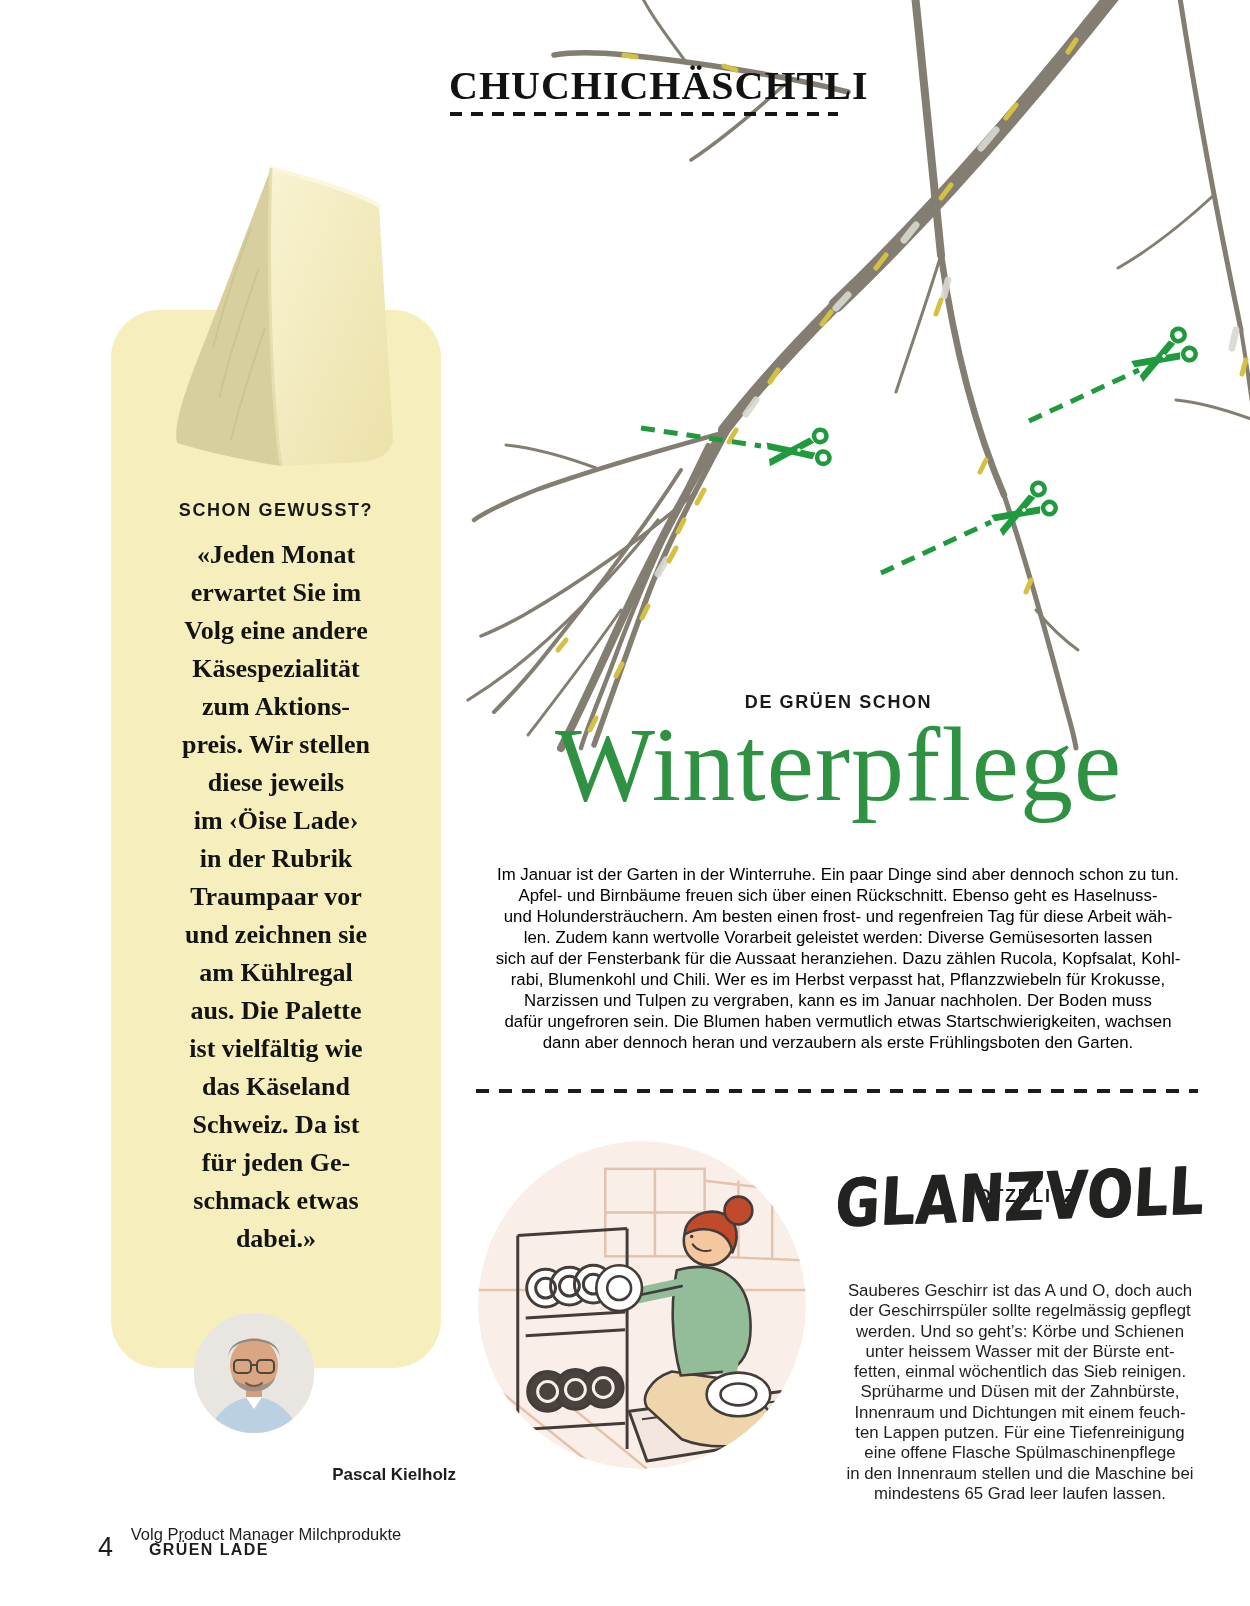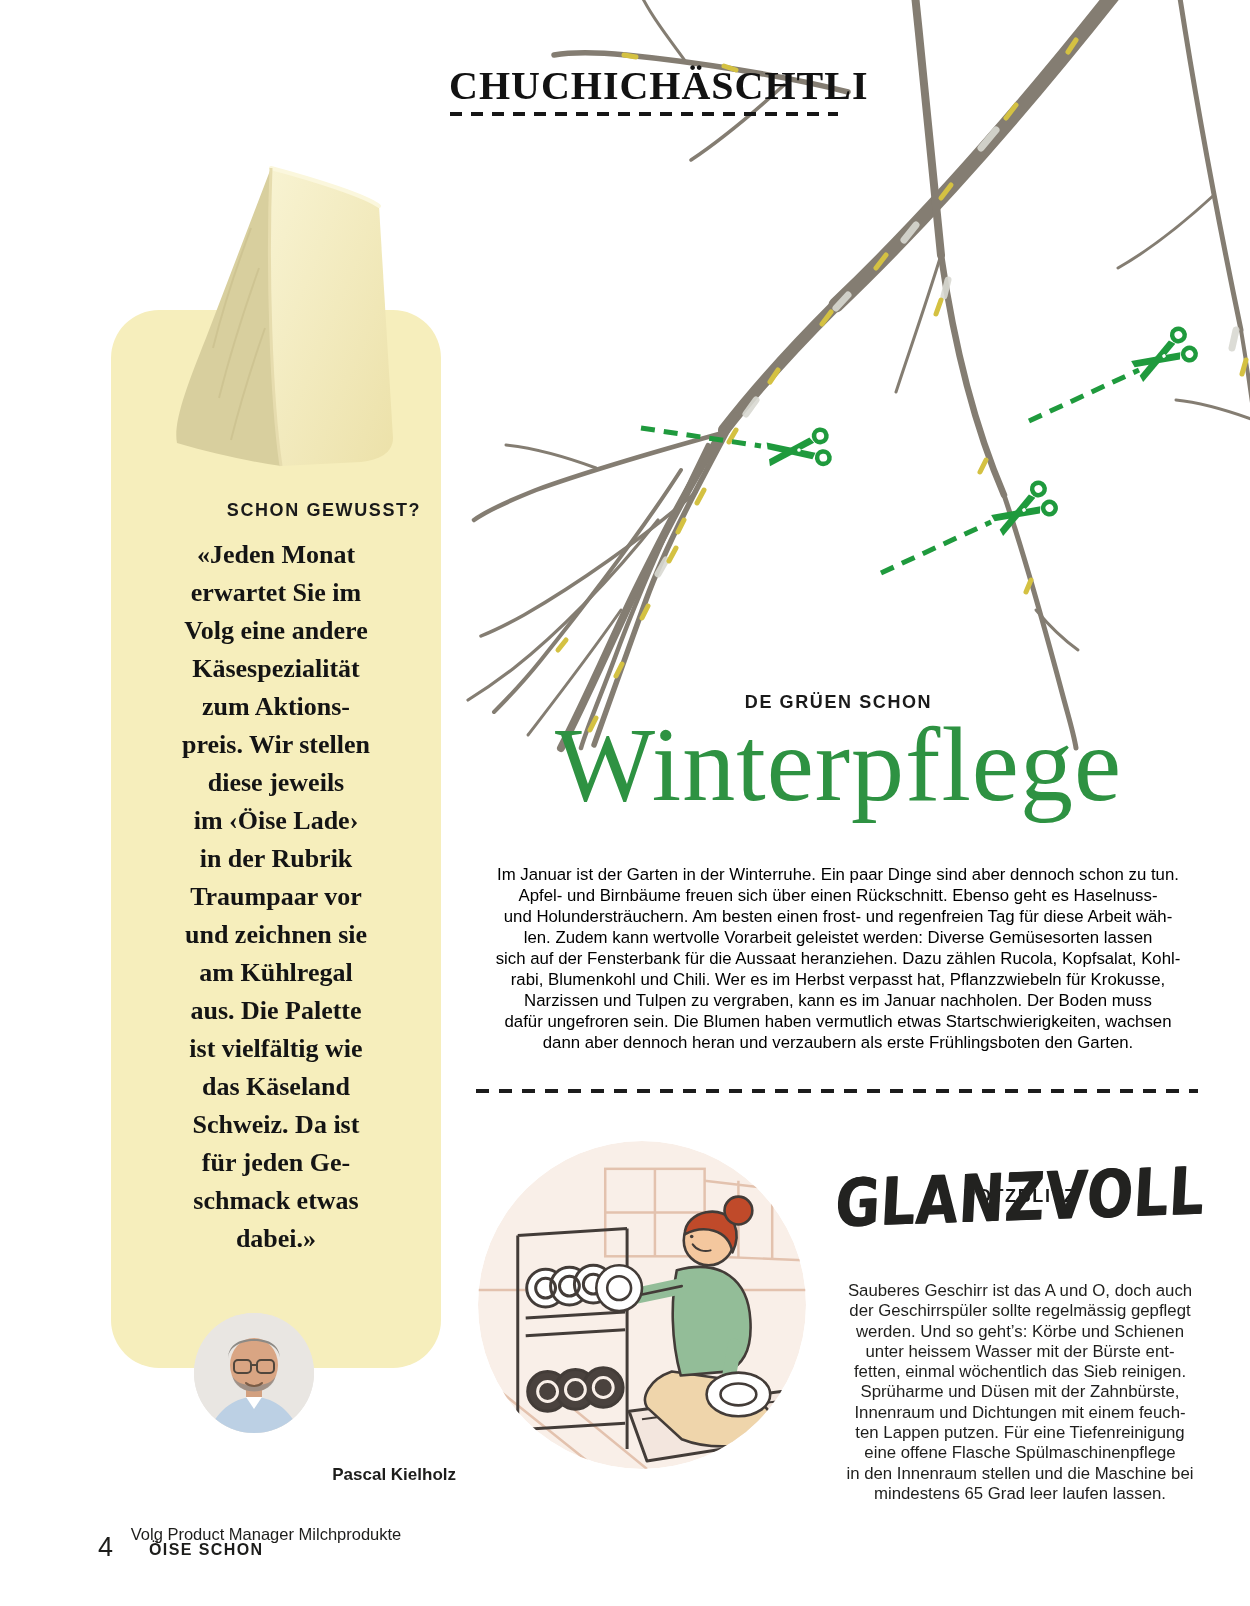--- a/index.html
+++ b/index.html
@@ -149,21 +149,21 @@
     <g stroke="#c7bc8a" stroke-width="2" opacity="0.55" fill="none">
       <path d="M120,80 C105,120 92,160 82,200"></path>
       <path d="M128,120 C112,165 98,210 88,250"></path>
       <path d="M134,180 C120,220 108,260 100,292"></path>
     </g>
     <path d="M140,20 C185,32 235,48 248,58 L262,290 C262,305 248,312 230,314 L150,318 C140,250 136,120 140,20 Z" fill="url(#cheeseFront)"></path>
     <path d="M140,20 C185,32 235,48 248,58" fill="none" stroke="#fbf7dd" stroke-width="4" stroke-linecap="round"></path>
     <path d="M140,20 C136,120 140,250 150,318" fill="none" stroke="#e6dcae" stroke-width="3"></path>
   </svg>
 
-  <div class="abs kicker center" style="left:75px;top:500px;width:330px;padding-left:48px;">SCHON GEWUSST?</div>
+  <div class="abs kicker center" style="left:75px;top:500px;width:330px;">SCHON GEWUSST?</div>
   <div class="abs quote center" style="left:75px;top:536px;width:330px;">«Jeden Monat<br>erwartet Sie im<br>Volg eine andere<br>Käsespezialität<br>zum Aktions-<br>preis. Wir stellen<br>diese jeweils<br>im ‹Öise Lade›<br>in der Rubrik<br>Traumpaar vor<br>und zeichnen sie<br>am Kühlregal<br>aus. Die Palette<br>ist vielfältig wie<br>das Käseland<br>Schweiz. Da ist<br>für jeden Ge-<br>schmack etwas<br>dabei.»</div>
 
   <div class="abs avatar" style="left:158px;top:1313px;">
     <svg width="120" height="120" viewBox="0 0 120 120">
       <rect width="120" height="120" fill="#e9e6e2"></rect>
       <path d="M14,120 C24,94 44,84 60,84 C76,84 96,94 106,120 Z" fill="#bcd0e4"></path>
       <path d="M52,84 L60,96 L68,84 L64,80 L56,80 Z" fill="#ffffff"></path>
       <rect x="52" y="70" width="16" height="14" fill="#d2a07f"></rect>
       <ellipse cx="60" cy="52" rx="24" ry="27" fill="#d9a583"></ellipse>
       <path d="M34,46 C34,22 86,22 86,46 C86,36 80,26 60,26 C40,26 34,36 34,46 Z" fill="#8d8a85"></path>
@@ -244,15 +244,15 @@
     </svg>
   </div>
 
   <div class="abs kicker center" style="left:795px;top:1186px;width:378px;">POTZBLITZ</div>
   <div class="abs center" style="left:795px;top:1166px;width:378px;z-index:3;">
     <span class="brush">GLANZVOLL</span>
   </div>
   <div class="abs bodytext-sm center" style="left:792px;top:1281px;width:384px;">Sauberes Geschirr ist das A und O, doch auch<br>der Geschirrspüler sollte regelmässig gepflegt<br>werden. Und so geht’s: Körbe und Schienen<br>unter heissem Wasser mit der Bürste ent-<br>fetten, einmal wöchentlich das Sieb reinigen.<br>Sprüharme und Düsen mit der Zahnbürste,<br>Innenraum und Dichtungen mit einem feuch-<br>ten Lappen putzen. Für eine Tiefenreinigung<br>eine offene Flasche Spülmaschinenpflege<br>in den Innenraum stellen und die Maschine bei<br>mindestens 65 Grad leer laufen lassen.</div>
 
   <div class="abs pagenum" style="left:62px;top:1532px;">4</div>
-  <div class="abs brand" style="left:113px;top:1541px;">ÖISE SCHON</div>
+  <div class="abs brand" style="left:113px;top:1541px;">GRÜEN LADE</div>
 
 </div>
 
 </body></html>

